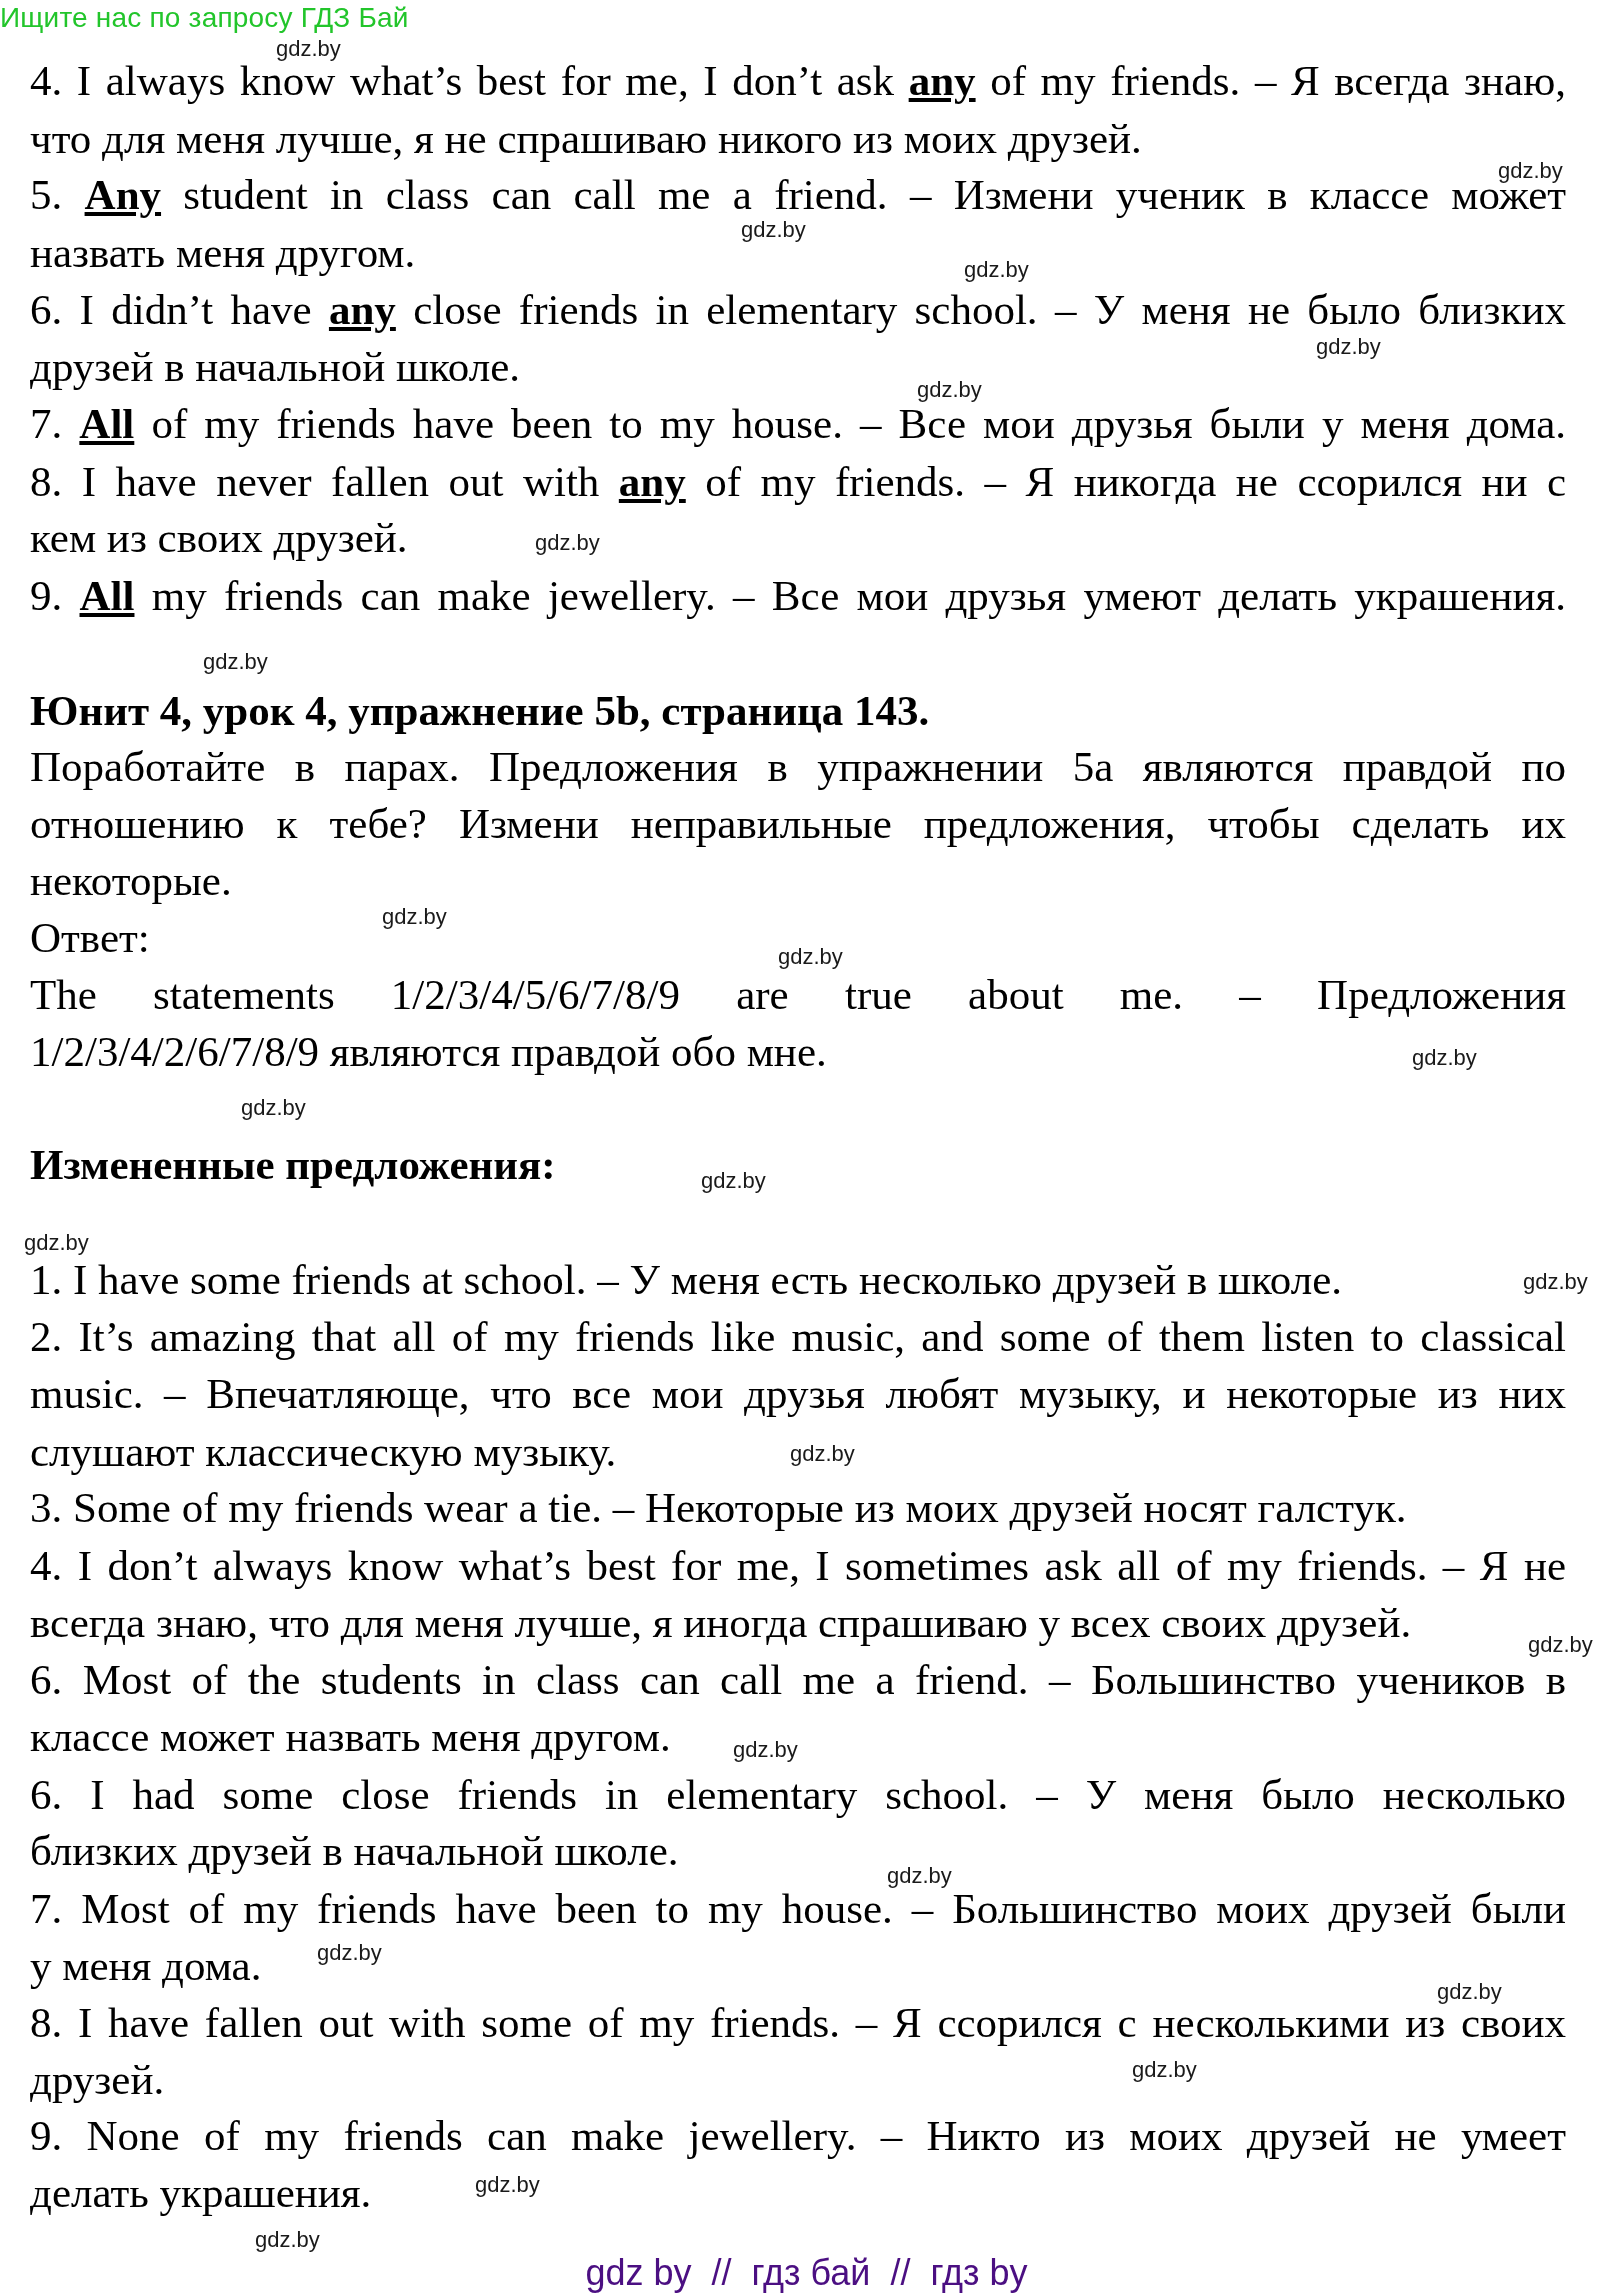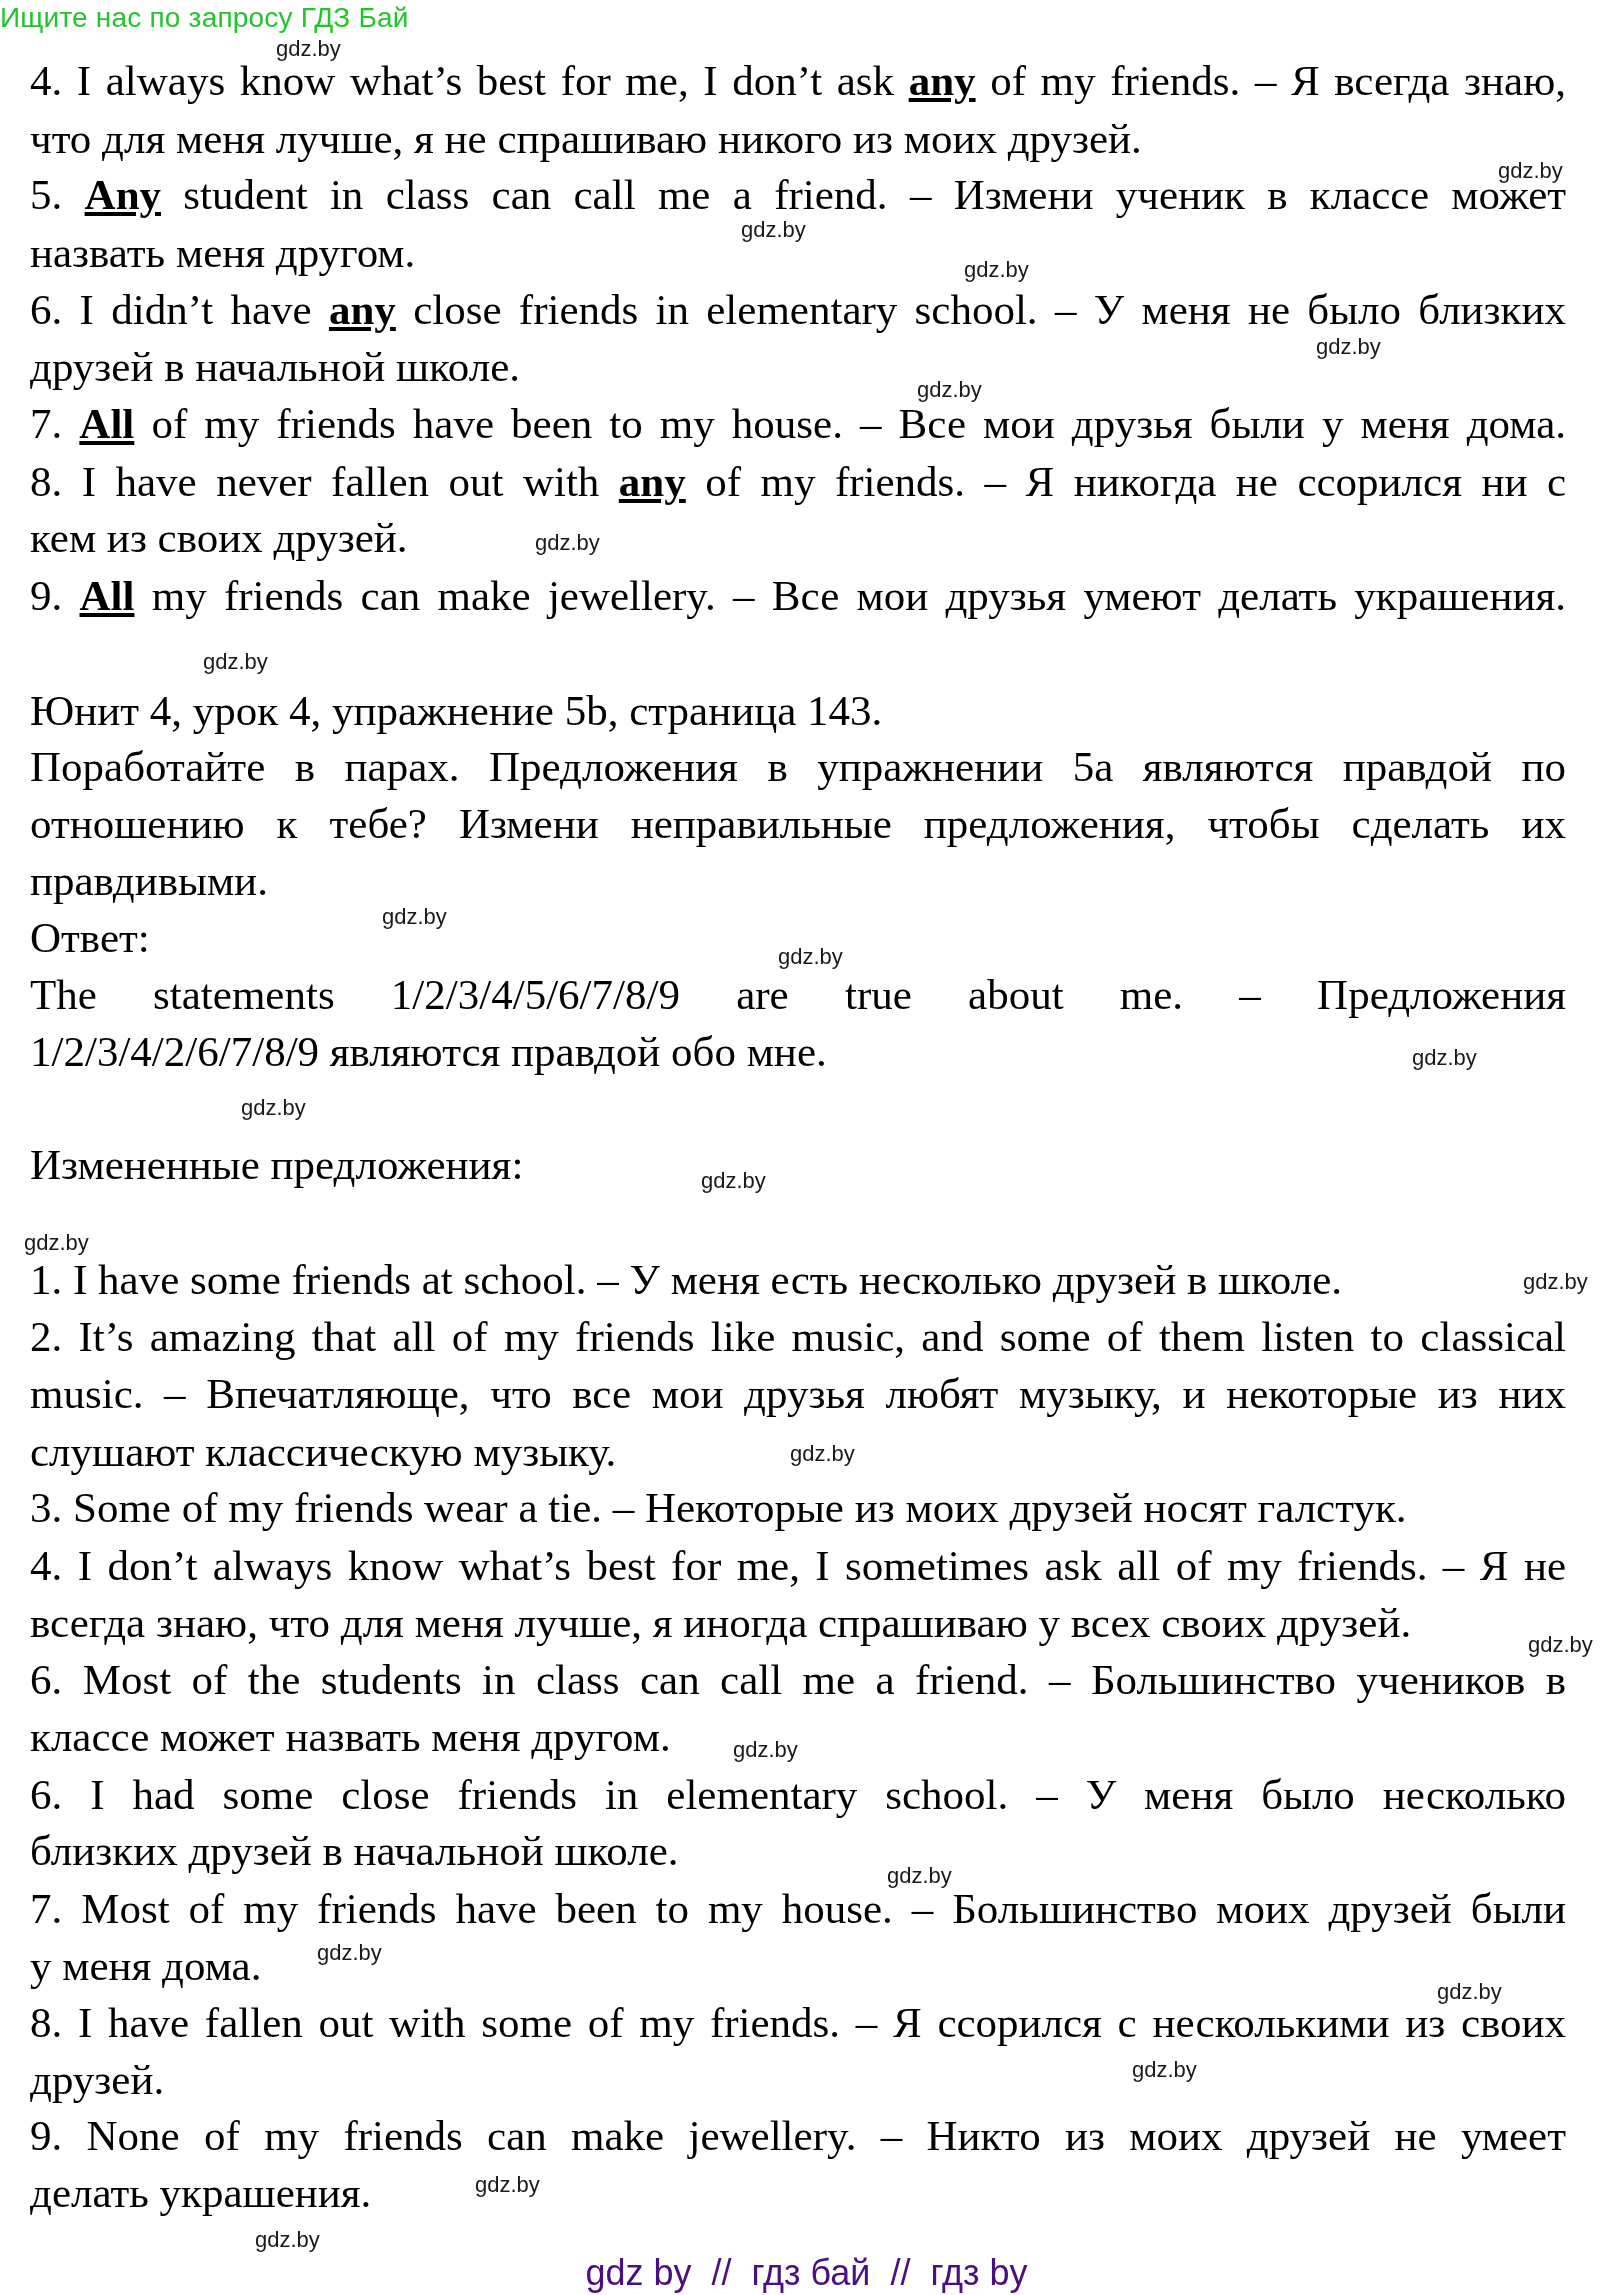--- a/index.html
+++ b/index.html
@@ -9,21 +9,21 @@
     text-align: left; color: #22c52b; font-family: "Liberation Sans", sans-serif;
     font-size: 28px; line-height: 35px; letter-spacing: 0.2px;
   }
   .line {
     position: absolute; left: 30px; width: 1536px; height: 57px;
     font-family: "Liberation Serif", serif; font-size: 43px; line-height: 57px;
     color: #000; white-space: nowrap; overflow: visible;
   }
   .line.j { text-align: justify; text-align-last: justify; white-space: normal; }
   .line b { font-weight: bold; text-decoration: underline; }
-  .line.h { font-weight: normal; }
+  .line.h { font-weight: bold; }
   .wm {
     position: absolute; font-family: Liberation Sans, sans-serif; font-size: 22px;
     line-height: 25px; color: #1a1a1a; white-space: nowrap;
   }
   .footer {
     position: absolute; left: 0; top: 2255px; width: 1613px; height: 35px; text-align: center;
     font-family: "Liberation Sans", sans-serif; font-size: 36px; line-height: 35px; color: #4b0f82;
     white-space: pre;
   }
 </style>
@@ -39,21 +39,21 @@
 <div class="line j" style="top:281px"><span>6. I didn’t have </span><b>any</b><span> close friends in elementary school. – У меня не было близких</span></div>
 <div class="line" style="top:338px">друзей в начальной школе.</div>
 <div class="line j" style="top:395px"><span>7. </span><b>All</b><span> of my friends have been to my house. – Все мои друзья были у меня дома.</span></div>
 <div class="line j" style="top:453px"><span>8. I have never fallen out with </span><b>any</b><span> of my friends. – Я никогда не ссорился ни с</span></div>
 <div class="line" style="top:509px">кем из своих друзей.</div>
 <div class="line j" style="top:567px"><span>9. </span><b>All</b><span> my friends can make jewellery. – Все мои друзья умеют делать украшения.</span></div>
 
 <div class="line h" style="top:682px">Юнит 4, урок 4, упражнение 5b, страница 143.</div>
 <div class="line j" style="top:738px">Поработайте в парах. Предложения в упражнении 5a являются правдой по</div>
 <div class="line j" style="top:795px">отношению к тебе? Измени неправильные предложения, чтобы сделать их</div>
-<div class="line" style="top:852px">правдивыми.</div>
+<div class="line" style="top:852px">некоторые.</div>
 <div class="line" style="top:909px">Ответ:</div>
 <div class="line j" style="top:966px">The statements 1/2/3/4/5/6/7/8/9 are true about me. – Предложения</div>
 <div class="line" style="top:1023px">1/2/3/4/2/6/7/8/9 являются правдой обо мне.</div>
 
 <div class="line h" style="top:1136px">Измененные предложения:</div>
 
 <div class="line" style="top:1251px">1. I have some friends at school. – У меня есть несколько друзей в школе.</div>
 <div class="line j" style="top:1308px">2. It’s amazing that all of my friends like music, and some of them listen to classical</div>
 <div class="line j" style="top:1365px">music. – Впечатляюще, что все мои друзья любят музыку, и некоторые из них</div>
 <div class="line" style="top:1423px">слушают классическую музыку.</div>

